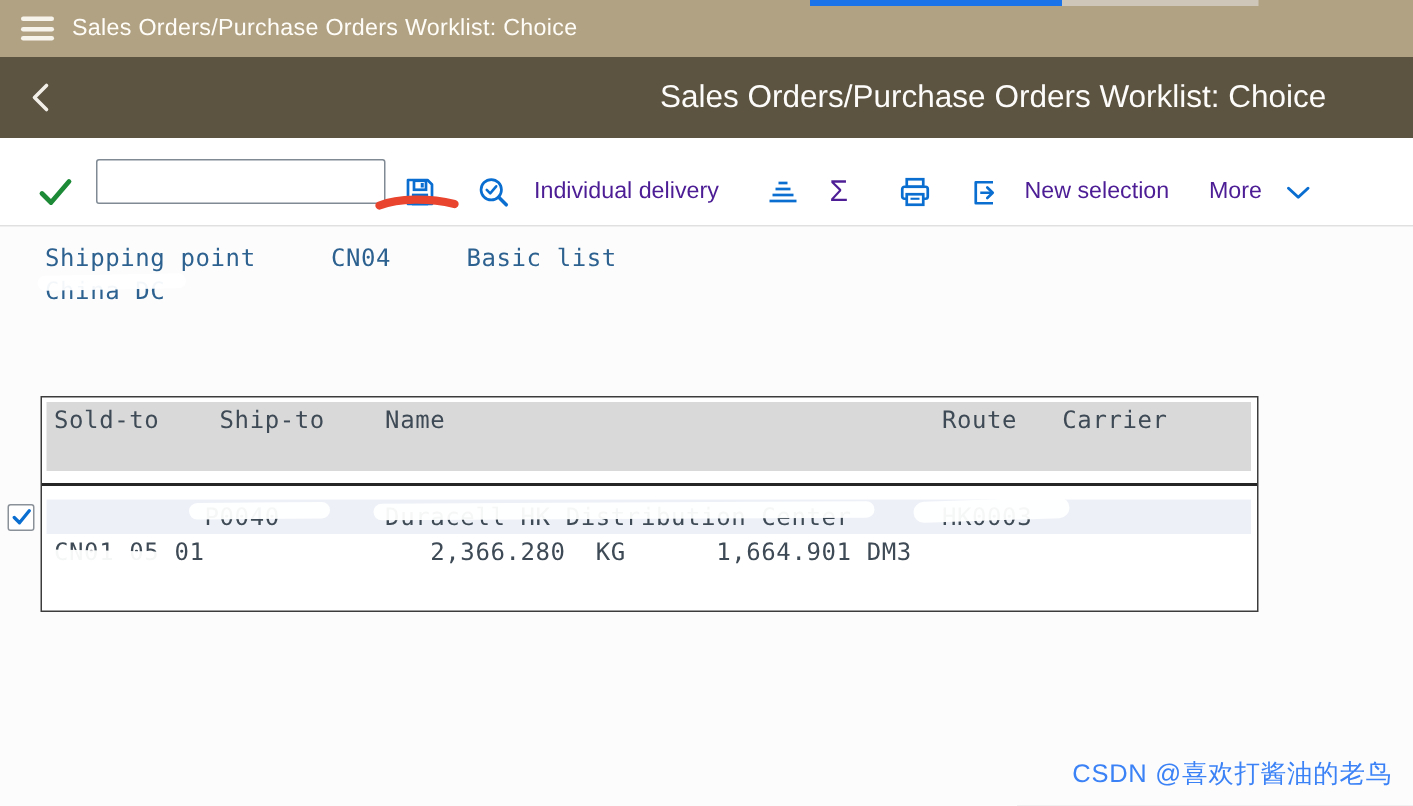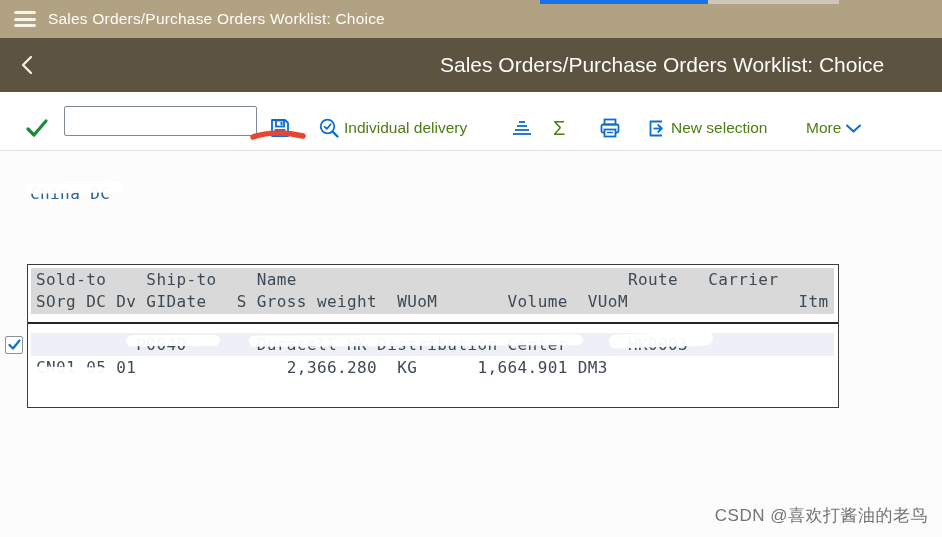--- a/index.html
+++ b/index.html
@@ -26,22 +26,22 @@
     clip-path:polygon(0 0,100% 0,72% 100%,0 100%);
     display:flex; align-items:center; }
   .sap-logo span { color:#fff; font-weight:bold; font-style:italic; font-size:21px;
     letter-spacing:.5px; padding-left:7px; }
   .titlebar-title { position:absolute; left:440px; top:0; height:54px; line-height:54px;
     color:#fdfcfa; font-size:21px; white-space:nowrap; }
 
   
   .toolbar { position:absolute; left:0; top:92px; width:942px; height:59px; background:#ffffff;
     border-bottom:1px solid #e0e0e0; }
-  .tb-item { position:absolute; top:0; height:72px; display:flex; align-items:center; gap:4px;
-    color:#4d7c0f; font-size:15.5px; font-weight:500; cursor:pointer; white-space:nowrap; }
+  .tb-item { position:absolute; top:0; height:72px; display:flex; align-items:center; gap:16px;
+    color:#4c1d95; font-size:15.5px; font-weight:500; cursor:pointer; white-space:nowrap; }
   .green-check { left:24px; }
   .combo { position:absolute; left:64px; top:14px; width:193px; height:30px; background:#fff;
     border:1px solid #7f8a94; border-radius:2px; display:flex; align-items:center; }
   .combo input { flex:1; border:none; outline:none; height:100%; padding:0 6px; font-size:14px;
     font-family:"Liberation Sans", sans-serif; background:transparent; }
   .combo .chev { margin-right:6px; }
   .save-btn { left:268px; }
   .red-underline { position:absolute; left:250px; top:128px; width:56px; height:16px; z-index:4; pointer-events:none; }
   .ind-delivery { left:318px; }
   .sort-btn { left:510px; }
@@ -71,21 +71,21 @@
     display:flex; align-items:center; justify-content:center; }
 
   
   .redact { position:absolute; background:#ffffff; border-radius:6px; z-index:2; opacity:.95; }
   .rd-info  { left:25px;  top:183px; width:99px;  height:10px; transform:rotate(-1deg); }
   .rd-ship  { left:126px; top:335px; width:94px;  height:11px; transform:rotate(-.5deg); }
   .rd-name  { left:249px; top:335px; width:334px; height:11px; transform:rotate(-.3deg); }
   .rd-route { left:609px; top:333px; width:104px; height:14px; transform:rotate(-2deg); border-radius:8px; }
   .rd-cn01  { left:29px;  top:367px; width:79px;  height:10px; transform:rotate(1deg); }
 
-  .watermark { position:absolute; right:14px; top:504px; color:#737373; font-size:17px;
+  .watermark { position:absolute; right:14px; top:504px; color:#3b82f6; font-size:17px;
     letter-spacing:.5px; }
   svg { display:block; }
 </style>
 </head>
 <body>
 
 <div class="screen">
 
   <div class="statusbar">
     <div class="topstrip blue"></div>
@@ -176,25 +176,26 @@
         <polyline points="13.2,8 16.8,11.5 13.2,15" fill="none" stroke="#0a6ed1" stroke-width="1.8" stroke-linecap="round" stroke-linejoin="round"></polyline>
       </svg>
       <span>New selection</span>
     </div>
   </div>
 
   <svg class="red-underline" viewBox="0 0 56 16">
     <path d="M3 9 C 16 4, 36 4, 53 8" fill="none" stroke="#e8442e" stroke-width="5.5" stroke-linecap="round"></path>
   </svg>
 
+  <div class="mono info-line1">Shipping point     CN04     Basic list</div>
   <div class="mono info-line2">China DC</div>
 
   <div class="listbox">
     <div class="lb-header">
-      <div class="mono"><span>Sold-to    Ship-to    Name                                 Route   Carrier</span><br><span>SOrg DC Dv GIDate   S Gross weight  WUoM       Volume  VUoM                 Itm</span></div>
+      <div class="mono"><span>Sold-to    Ship-to    Name                                 Route   Carrier</span><br></div>
     </div>
     <div class="lb-sep"></div>
     <div class="lb-row r1">
       <div class="mono">          P0040       Duracell HK Distribution Center      HK0003</div>
     </div>
     <div class="lb-row r2">
       <div class="mono">CN01 05 01               2,366.280  KG      1,664.901 DM3</div>
     </div>
   </div>
 

